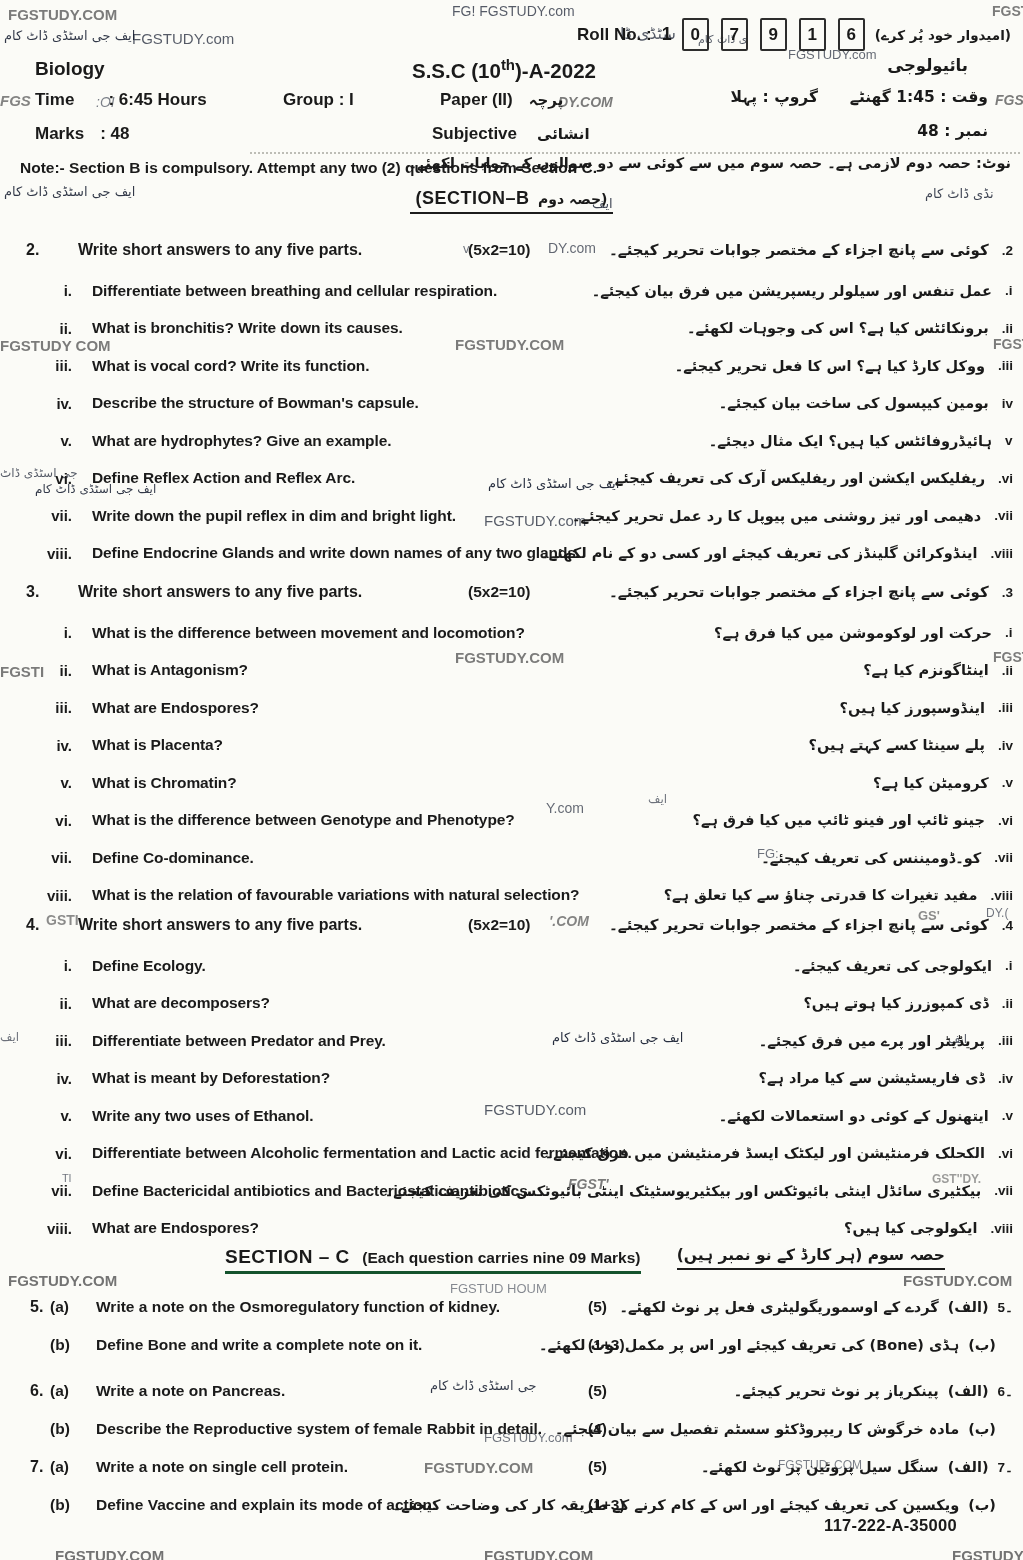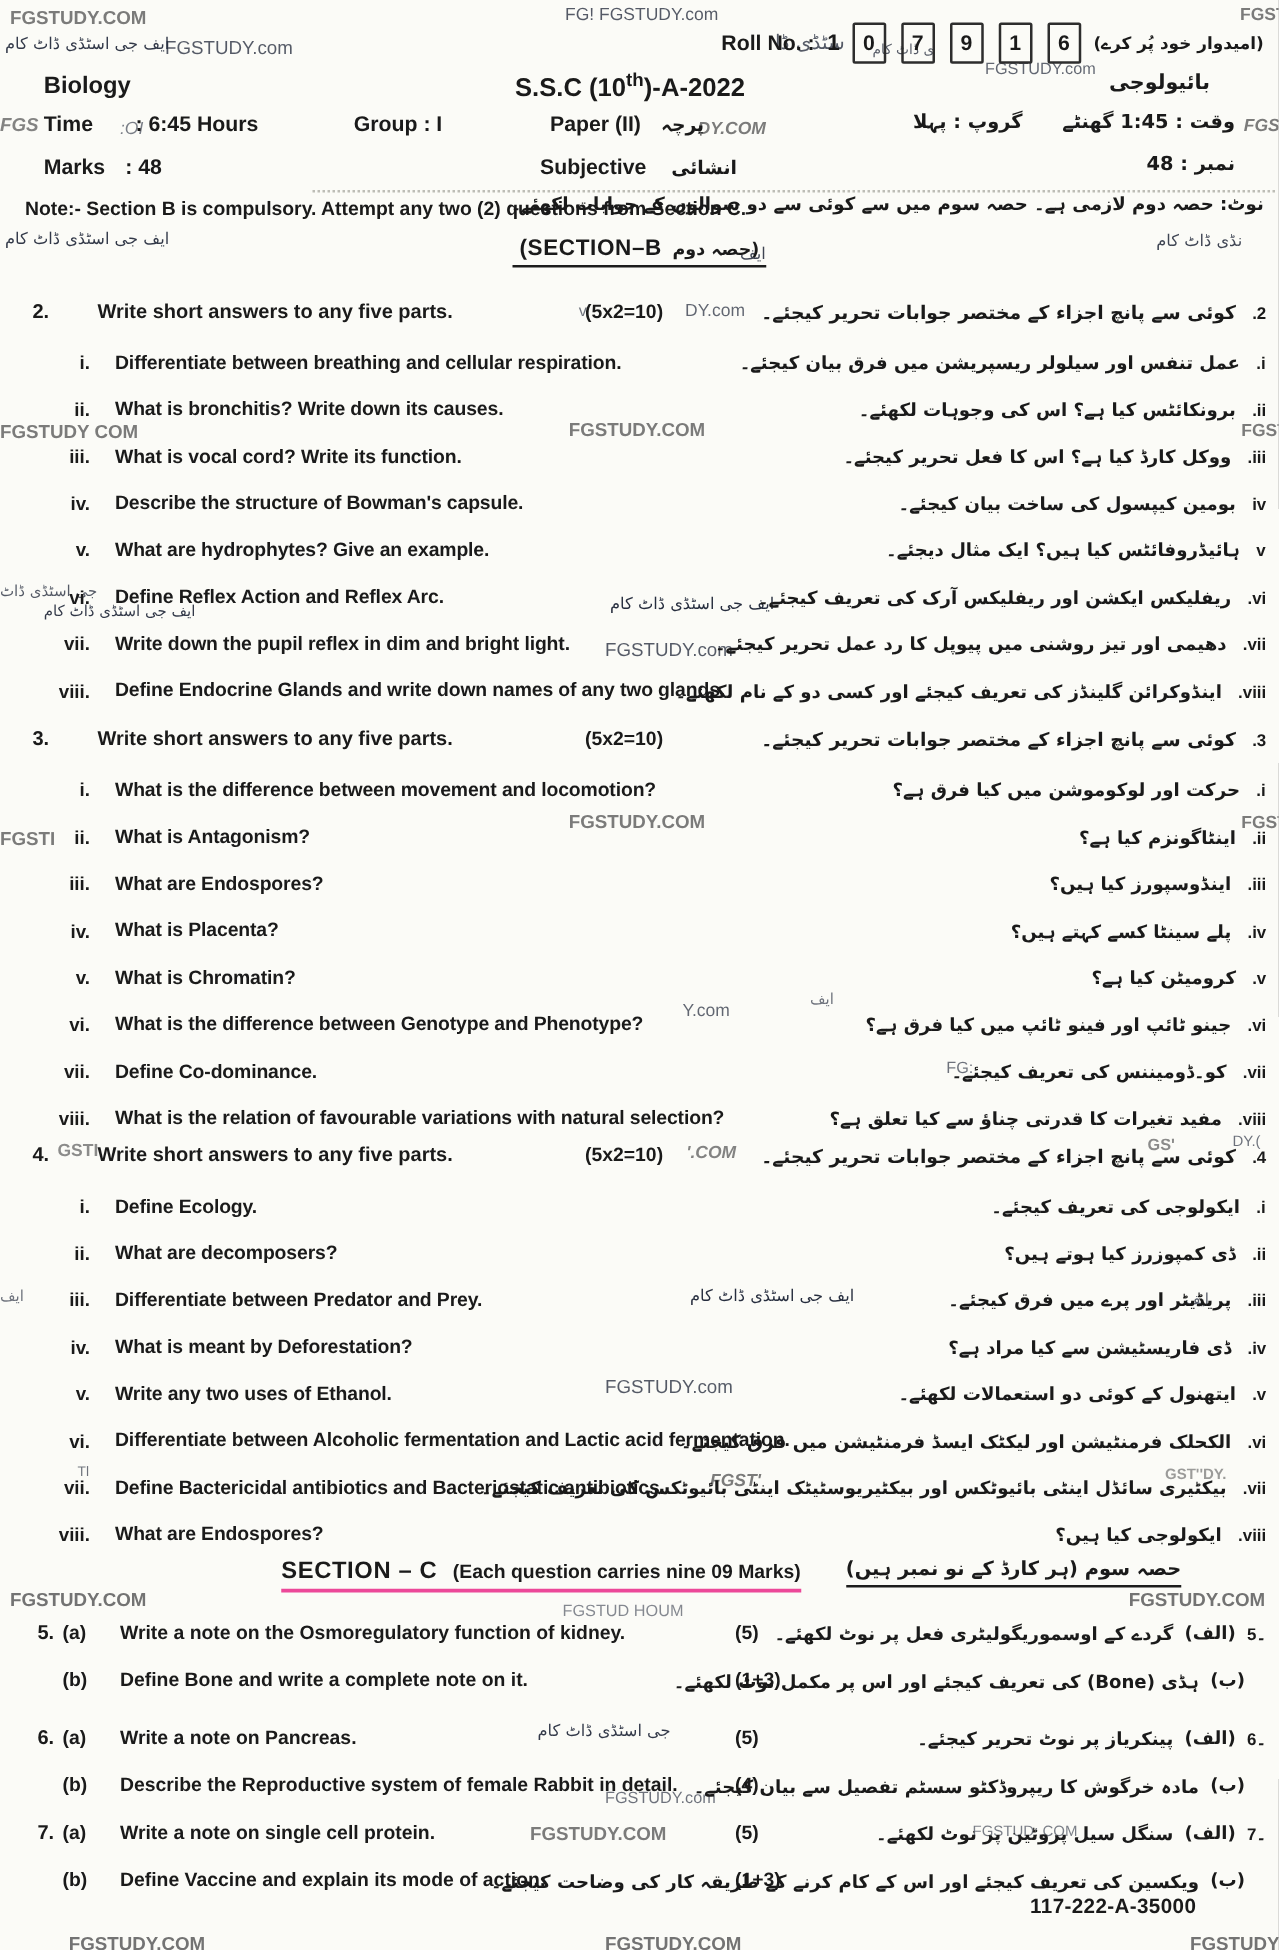--- a/index.html
+++ b/index.html
@@ -70,21 +70,21 @@
   .rn { width:72px; text-align:right; font-weight:bold; font-size:15px; }
   .itext { margin-left:20px; font-weight:bold; font-size:15.5px; letter-spacing:-.1px; white-space:nowrap; }
 
   .ur-cell { position:absolute; right:10px; direction:rtl; display:flex; align-items:center; gap:13px; }
   .ur-num { direction:ltr; unicode-bidi:isolate; font-weight:bold; font-size:13.5px; min-width:8px; }
   .ur-text { font-size:14.5px; font-weight:bold; white-space:nowrap; }
   .ur-head .ur-text { font-size:15px; }
 
   
   .secc-hdr { position:absolute; top:1246px; left:0; width:100%; height:34px; }
-  .secc-en { position:absolute; left:225px; top:0; border-bottom:3px solid #ec4899; padding-bottom:3px; white-space:nowrap; }
+  .secc-en { position:absolute; left:225px; top:0; border-bottom:3px solid #14532d; padding-bottom:3px; white-space:nowrap; }
   .secc-title { font-weight:bold; font-size:19px; letter-spacing:.5px; }
   .secc-sub { font-weight:bold; font-size:15.5px; margin-left:8px; }
   .secc-ur { position:absolute; right:78px; top:0; font-size:15.5px; font-weight:bold;
              border-bottom:2px solid #1c1c1c; padding-bottom:4px; }
 
   .c-questions { position:absolute; top:1288px; left:0; width:100%; }
   .crow { height:38px; display:flex; align-items:center; position:relative; }
   .cgap { margin-top:8px; }
   .cno { width:38px; padding-left:30px; font-weight:bold; font-size:16px; }
   .cpart { width:46px; margin-left:12px; font-weight:bold; font-size:15.5px; }

